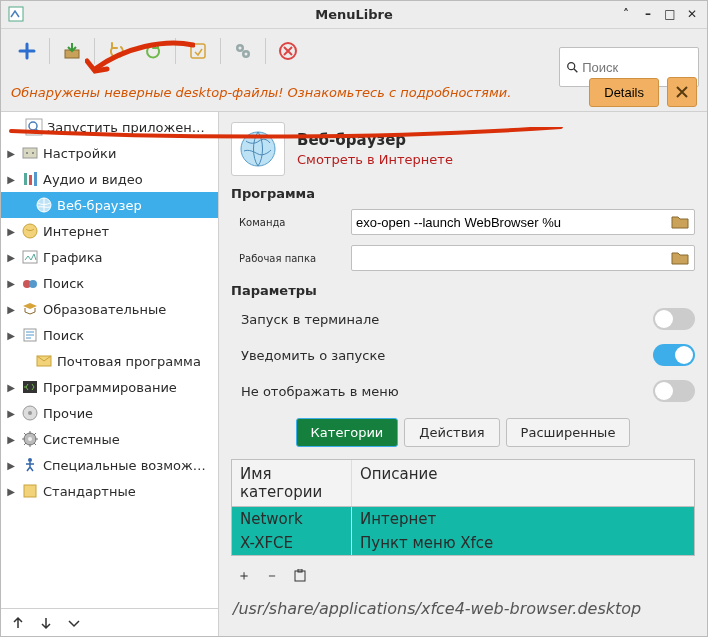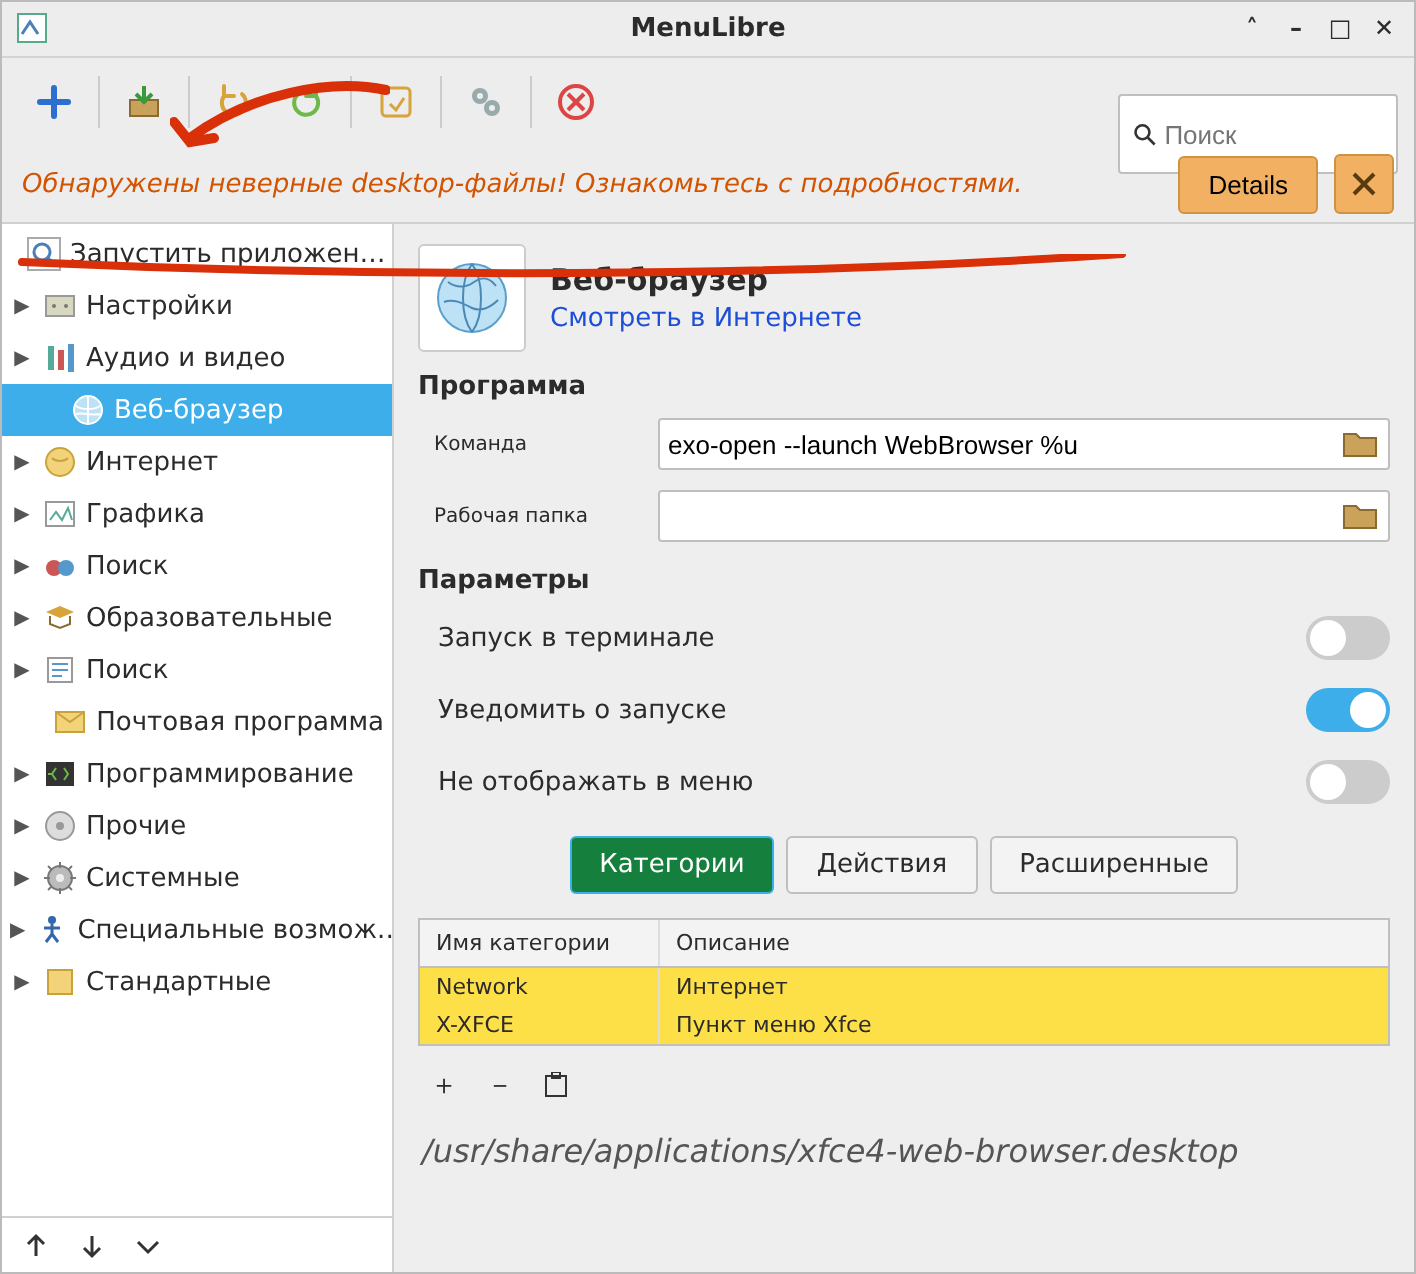--- a/index.html
+++ b/index.html
@@ -19,52 +19,52 @@
   .search-box { display: flex; align-items: center; border: 1px solid #bfbfbf; background: #fff; border-radius: 2px; height: 40px; padding: 0 6px; width: 140px; margin-top: 32px; }
   .search-box input { border: none; outline: none; width: 100%; font-size: 13px; background: transparent; }
   .mag { width: 14px; height: 14px; margin-right: 4px; }
   .alert-row { height: 38px; display: flex; align-items: center; padding: 0 10px; gap: 8px; }
   .alert-text { color: #d35400; font-size: 13px; flex: 1; font-style: italic; }
   .details-btn { background: #f2b162; border: 1px solid #cf9243; padding: 6px 14px; border-radius: 3px; font-size: 13px; }
   .close-alert { background: #f2b162; border: 1px solid #cf9243; width: 30px; height: 30px; border-radius: 3px; font-weight: bold; display:flex;align-items:center;justify-content:center;}
   .annot-arrow { position: absolute; top: 36px; left: 84px; width: 110px; height: 40px; pointer-events: none; }
   .annot-underline { position: absolute; top: 126px; left: 8px; width: 556px; height: 14px; pointer-events:none; }
   .main { flex: 1; display: flex; min-height: 0; border-top: 1px solid #d0d0d0; }
-  .sidebar { width: 196px; border-right: 1px solid #d0d0d0; background: #fff; display: flex; flex-direction: column; }
+  .sidebar { width: 218px; border-right: 1px solid #d0d0d0; background: #fff; display: flex; flex-direction: column; }
   .tree { flex: 1; overflow: hidden; padding-top: 2px; }
   .tree-item { display: flex; align-items: center; height: 26px; padding: 0 4px 0 4px; gap: 4px; font-size: 13px; white-space: nowrap; overflow: hidden; text-overflow: ellipsis; }
   .tree-item.selected { background: #3daee9; color: #fff; }
   .chev { width: 12px; display: inline-flex; justify-content: center; color: #555; font-size: 10px; }
   .tree-item.selected .chev { color: #fff; }
   .tree-icon { width: 18px; height: 18px; display: inline-flex; align-items: center; justify-content: center; }
   .tree-item.child { padding-left: 18px; }
   .tree-item.indent-search { padding-left: 8px; }
   .tree-foot { height: 28px; border-top: 1px solid #d0d0d0; display: flex; align-items: center; padding: 0 4px; gap: 2px; }
   .foot-btn { width: 26px; height: 22px; display: flex; align-items: center; justify-content: center; }
   .content { flex: 1; background: #eeeeee; display: flex; flex-direction: column; padding: 10px 12px 4px 12px; gap: 6px; overflow: hidden; }
   .header-block { display: flex; gap: 12px; align-items: center; }
   .big-icon { width: 54px; height: 54px; border: 1px solid #ccc; background: #fff; border-radius: 3px; display: flex; align-items: center; justify-content: center; }
   .header-text .t1 { font-weight: bold; font-size: 15px; margin-bottom: 3px; }
-  .header-text .t2 { font-size: 13px; color: #1d4ed8; }
+  .header-text .t2 { font-size: 13px; color: #b91c1c; }
   .section-label { font-weight: bold; font-size: 13px; margin-top: 4px; }
   .form-row { display: flex; align-items: center; gap: 10px; height: 30px; }
   .form-row label { width: 110px; font-size: 10px; padding-left: 8px; }
   .form-row .input-wrap { flex: 1; display: flex; align-items: center; border: 1px solid #bfbfbf; background: #fff; border-radius: 2px; height: 26px; padding: 0 4px; gap: 10px; }
   .form-row .input-wrap input { border: none; outline: none; flex: 1; font-size: 13px; background: transparent; }
   .folder-btn { width: 20px; height: 20px; }
   .param-row { display: flex; align-items: center; height: 30px; padding-left: 10px; }
   .param-row .plabel { flex: 1; font-size: 13px; }
   .switch { width: 42px; height: 22px; background: #ccc; border-radius: 11px; position: relative; }
   .switch.on { background: #3daee9; }
   .switch::after { content: ""; position: absolute; width: 18px; height: 18px; background: #fff; border-radius: 50%; top: 2px; left: 2px; }
   .switch.on::after { left: 22px; }
   .tabs { display: flex; gap: 6px; justify-content: center; margin-top: 6px; }
   .tab { border: 1px solid #bfbfbf; background: #f3f3f3; padding: 6px 14px; border-radius: 3px; font-size: 13px; }
   .tab.active { background: #15803d; color: #fff; border-color: #3daee9; }
-  .cat-table { margin-top: 6px; border: 1px solid #bfbfbf; background: #fde047; font-size: 11px; }
+  .cat-table { margin-top: 6px; border: 1px solid #bfbfbf; background: #14b8a6; font-size: 15px; }
   .cat-table .thead { display: flex; background: #f3f3f3; border-bottom: 1px solid #bfbfbf; }
   .cat-table .thead div { padding: 5px 8px; font-weight: normal; }
   .cat-table .col1 { width: 120px; border-right: 1px solid #ddd; }
   .cat-table .col2 { flex: 1; }
   .cat-table .trow { display: flex; }
   .cat-table .trow div { padding: 3px 8px; }
   .cat-actions { display: flex; gap: 6px; padding: 4px 2px; }
   .cat-actions .ca { width: 22px; height: 20px; display: flex; align-items: center; justify-content: center; font-size: 14px; }
   .path-bar { font-size: 16px; font-style: italic; color: #555; padding: 3px 2px; }
   svg { display: block; }

